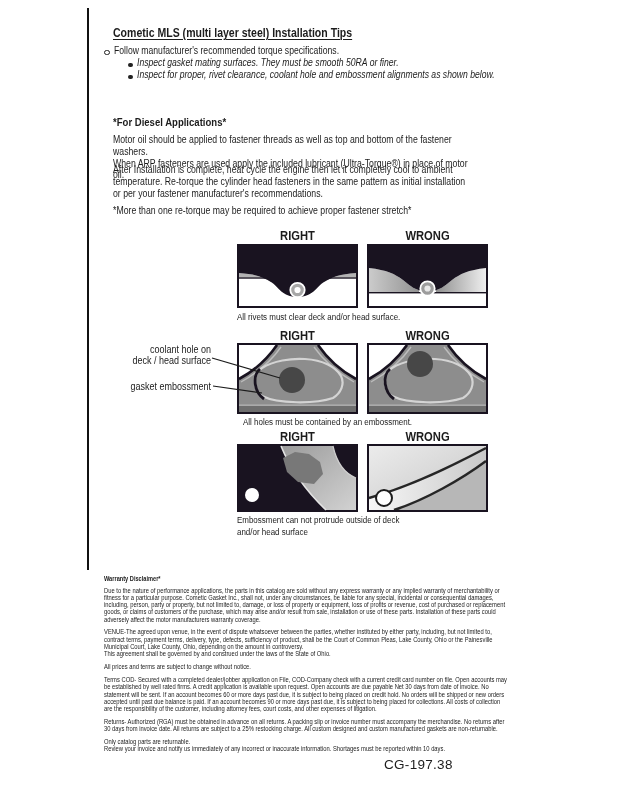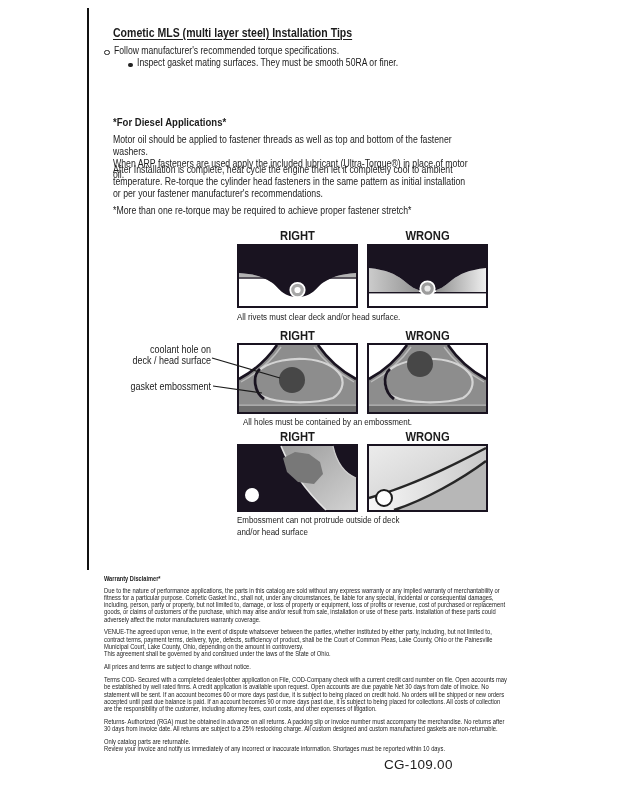--- a/index.html
+++ b/index.html
@@ -6,21 +6,21 @@
   .page{position:relative;width:542px;height:800px;background:var(--paper,#fff);overflow:hidden;
         font-family:"Liberation Sans","DejaVu Sans",sans-serif;color:var(--ink,#1c1c1c);}
   .abs{position:absolute;}
   .cx{transform:scaleX(.83);transform-origin:0 0;}
   .cxt{transform:scaleX(.78);transform-origin:0 0;}
   .left-rule{position:absolute;left:87px;top:8px;width:1.5px;height:562px;background:#111;}
   .title{left:113px;top:25px;margin:0;font-size:13.5px;font-weight:bold;white-space:nowrap;
          text-decoration:underline;text-underline-offset:2px;}
   .bullets{left:104px;top:45px;}
   .b-row{display:flex;align-items:center;height:12.2px;white-space:nowrap;}
-  .b-row.sub{margin-left:24px;}
+  .b-row.sub{margin-left:24px;font-style:italic;}
   .b-open{flex:0 0 auto;width:3.5px;height:3.5px;border:1px solid #222;border-radius:50%;margin:3px 4px 0 0;}
   .b-fill{flex:0 0 auto;width:4.5px;height:4.5px;background:#222;border-radius:50%;margin:3px 4px 0 0;}
   .b-text{font-size:10.4px;line-height:12.2px;}
   .dsl-h{left:113px;top:116px;margin:0;font-size:11.5px;font-weight:bold;white-space:nowrap;}
   .para{margin:0;font-size:10.5px;line-height:11.8px;white-space:pre-line;}
   .p1{left:113px;top:134px;} .p2{left:113px;top:164px;} .p3{left:113px;top:205px;}
   .diag-label{position:absolute;width:121px;text-align:center;font-size:13.5px;font-weight:bold;
               transform:scaleX(.83);transform-origin:50% 50%;white-space:nowrap;}
   .caption{position:absolute;font-size:9.6px;line-height:12px;white-space:pre-line;}
   .side-label{position:absolute;width:112px;text-align:right;font-size:10.6px;line-height:11px;
@@ -41,20 +41,24 @@
   <h1 class="abs title cxt">Cometic MLS (multi layer steel) Installation Tips</h1>
 
   <div class="abs bullets">
     <div class="b-row">
       <span class="b-open"></span>
       <span class="b-text cx">Follow manufacturer's recommended torque specifications.</span>
     </div>
     <div class="b-row sub">
       <span class="b-fill"></span>
       <span class="b-text cx">Inspect gasket mating surfaces.  They must be smooth 50RA or finer.</span>
+    </div>
+    <div class="b-row sub">
+      <span class="b-fill"></span>
+      <span class="b-text cx">Inspect for proper, rivet clearance, coolant hole and embossment alignments as shown below.</span>
     </div>
   </div>
 
   <h2 class="abs dsl-h cx">*For Diesel Applications*</h2>
   <p class="abs para p1 cx">Motor oil should be applied to fastener threads as well as top and bottom of the fastener washers.
 When ARP fasteners are used apply the included lubricant (Ultra-Torque®) in place of motor oil.</p>
   <p class="abs para p2 cx">After Installation is complete, heat cycle the engine then let it completely cool to ambient
 temperature. Re-torque the cylinder head fasteners in the same pattern as initial installation
 or per your fastener manufacturer's recommendations.</p>
   <p class="abs para p3 cx">*More than one re-torque may be required to achieve proper fastener stretch*</p>
@@ -196,15 +200,15 @@
 be established by well rated firms.  A credit application is available upon request.  Open accounts are due payable Net 30 days from date of invoice.  No
 statement will be sent.  If an account becomes 60 or more days past due, it is subject to being placed on credit hold.  No orders will be shipped or new orders
 accepted until past due balance is paid.  If an account becomes 90 or more days past due, it is subject to being placed for collections.  All costs of collection
 are the responsibility of the customer, including attorney fees, court costs, and other expenses of litigation.</p>
     <p>Returns- Authorized (RGA) must be obtained in advance on all returns.  A packing slip or invoice number must accompany the merchandise.  No returns after
 30 days from invoice date.  All returns are subject to a 25% restocking charge.  All custom designed and custom manufactured gaskets are non-returnable.</p>
     <p>Only catalog parts are returnable.
 Review your invoice and notify us immediately of any incorrect or inaccurate information.  Shortages must be reported within 10 days.</p>
   </div>
 
-  <div class="abs code">CG-109.00</div>
+  <div class="abs code">CG-197.38</div>
 
 </div>
 
 </body></html>

